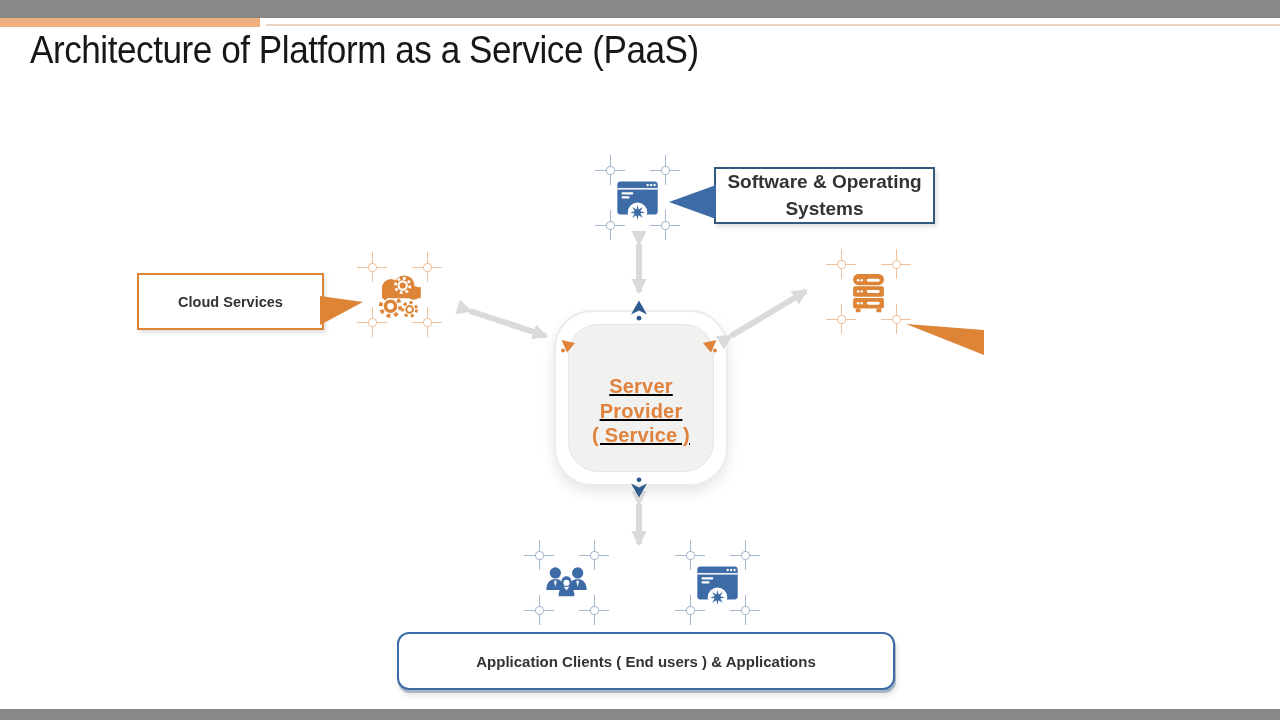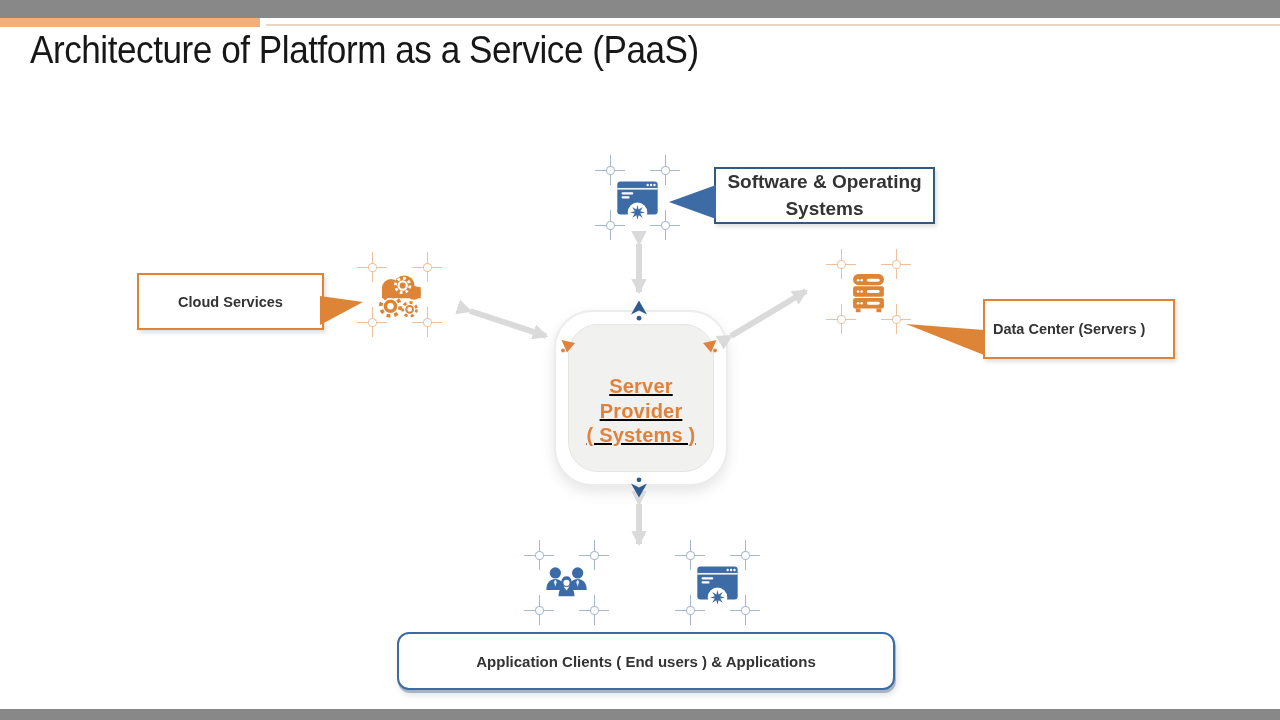--- a/index.html
+++ b/index.html
@@ -111,21 +111,21 @@
     <g fill="#e0823c">
       <polygon points="716.5,322 703,325 711,334.5"></polygon>
         <circle cx="715" cy="332.5" r="1.9"></circle>
     </g>
   </svg>
 
   <div class="center-outer">
     <div class="center-inner">
       <div class="center-text">
         <span>Server Provider</span><br>
-        <span>( Systems )</span>
+        <span>( Service )</span>
       </div>
     </div>
   </div>
 
   <div class="tile t-blue" style="left:610px; top:152px;">
     <div class="corner c-tl"></div>
     <div class="corner c-tr"></div>
     <div class="corner c-bl"></div>
     <div class="corner c-br"></div>
     <svg viewBox="0 0 48 48">
@@ -223,18 +223,17 @@
       <rect x="9" y="22.8" width="7.5" height="2.2" rx="1" fill="#fff"></rect>
       <circle cx="24" cy="38" r="9.2" fill="#fff"></circle>
       <path d="M31,38 L26.59,39.07 L28.95,42.95 L25.07,40.59 L24,45 L22.93,40.59 L19.05,42.95 L21.41,39.07 L17,38 L21.41,36.93 L19.05,33.05 L22.93,35.41 L24,31 L25.07,35.41 L28.95,33.05 L26.59,36.93 Z" fill="#3d6ba6"></path>
     </svg>
   </div>
 
   <div class="callout co-software">Software &amp; Operating Systems</div>
 
   <div class="callout co-cloud">Cloud Services</div>
 
-  <div class="callout co-datacenter">Data Center (Servers )</div>
 
   <div class="callout co-apps">Application Clients ( End users ) &amp; Applications</div>
 
 
 </div>
 
 </body></html>

